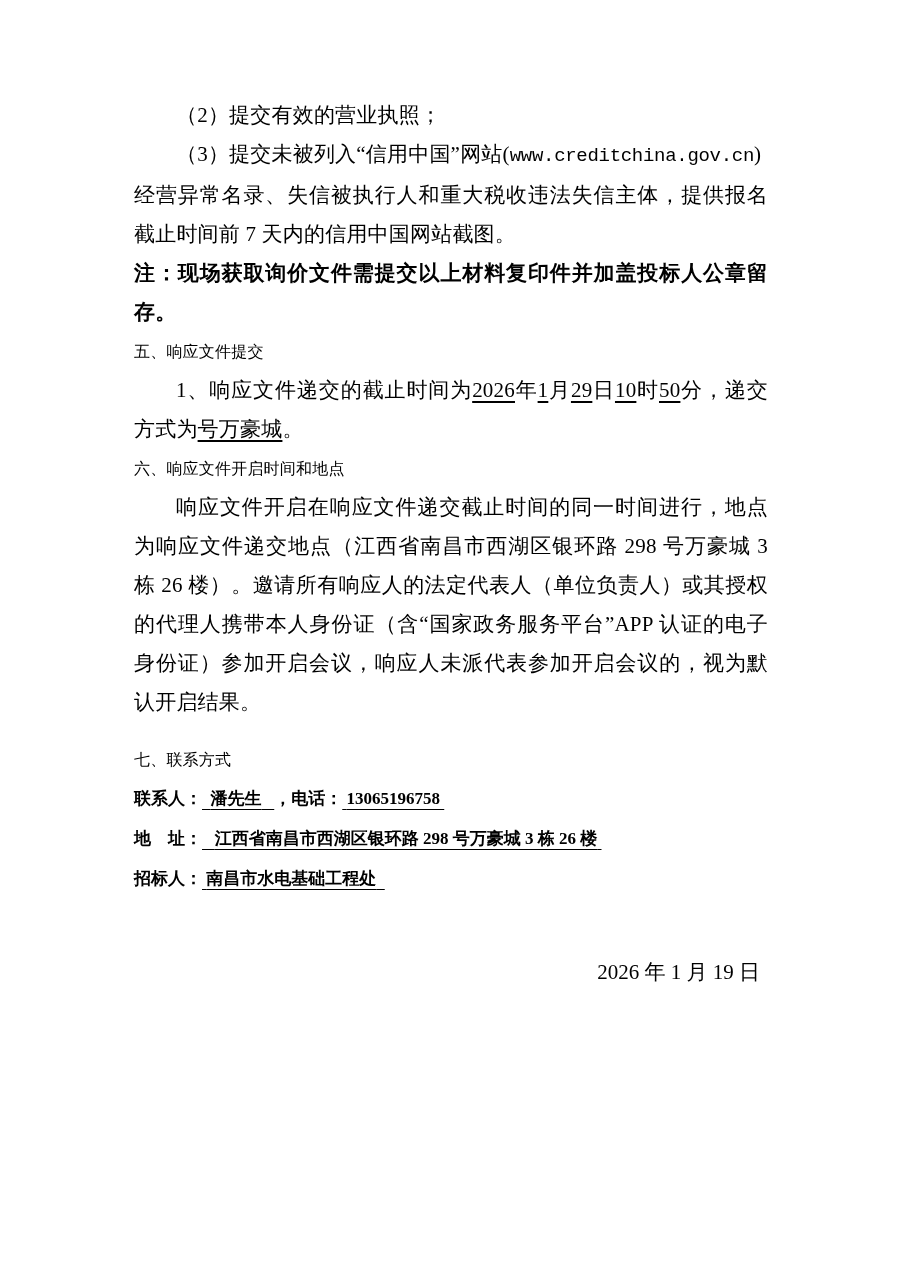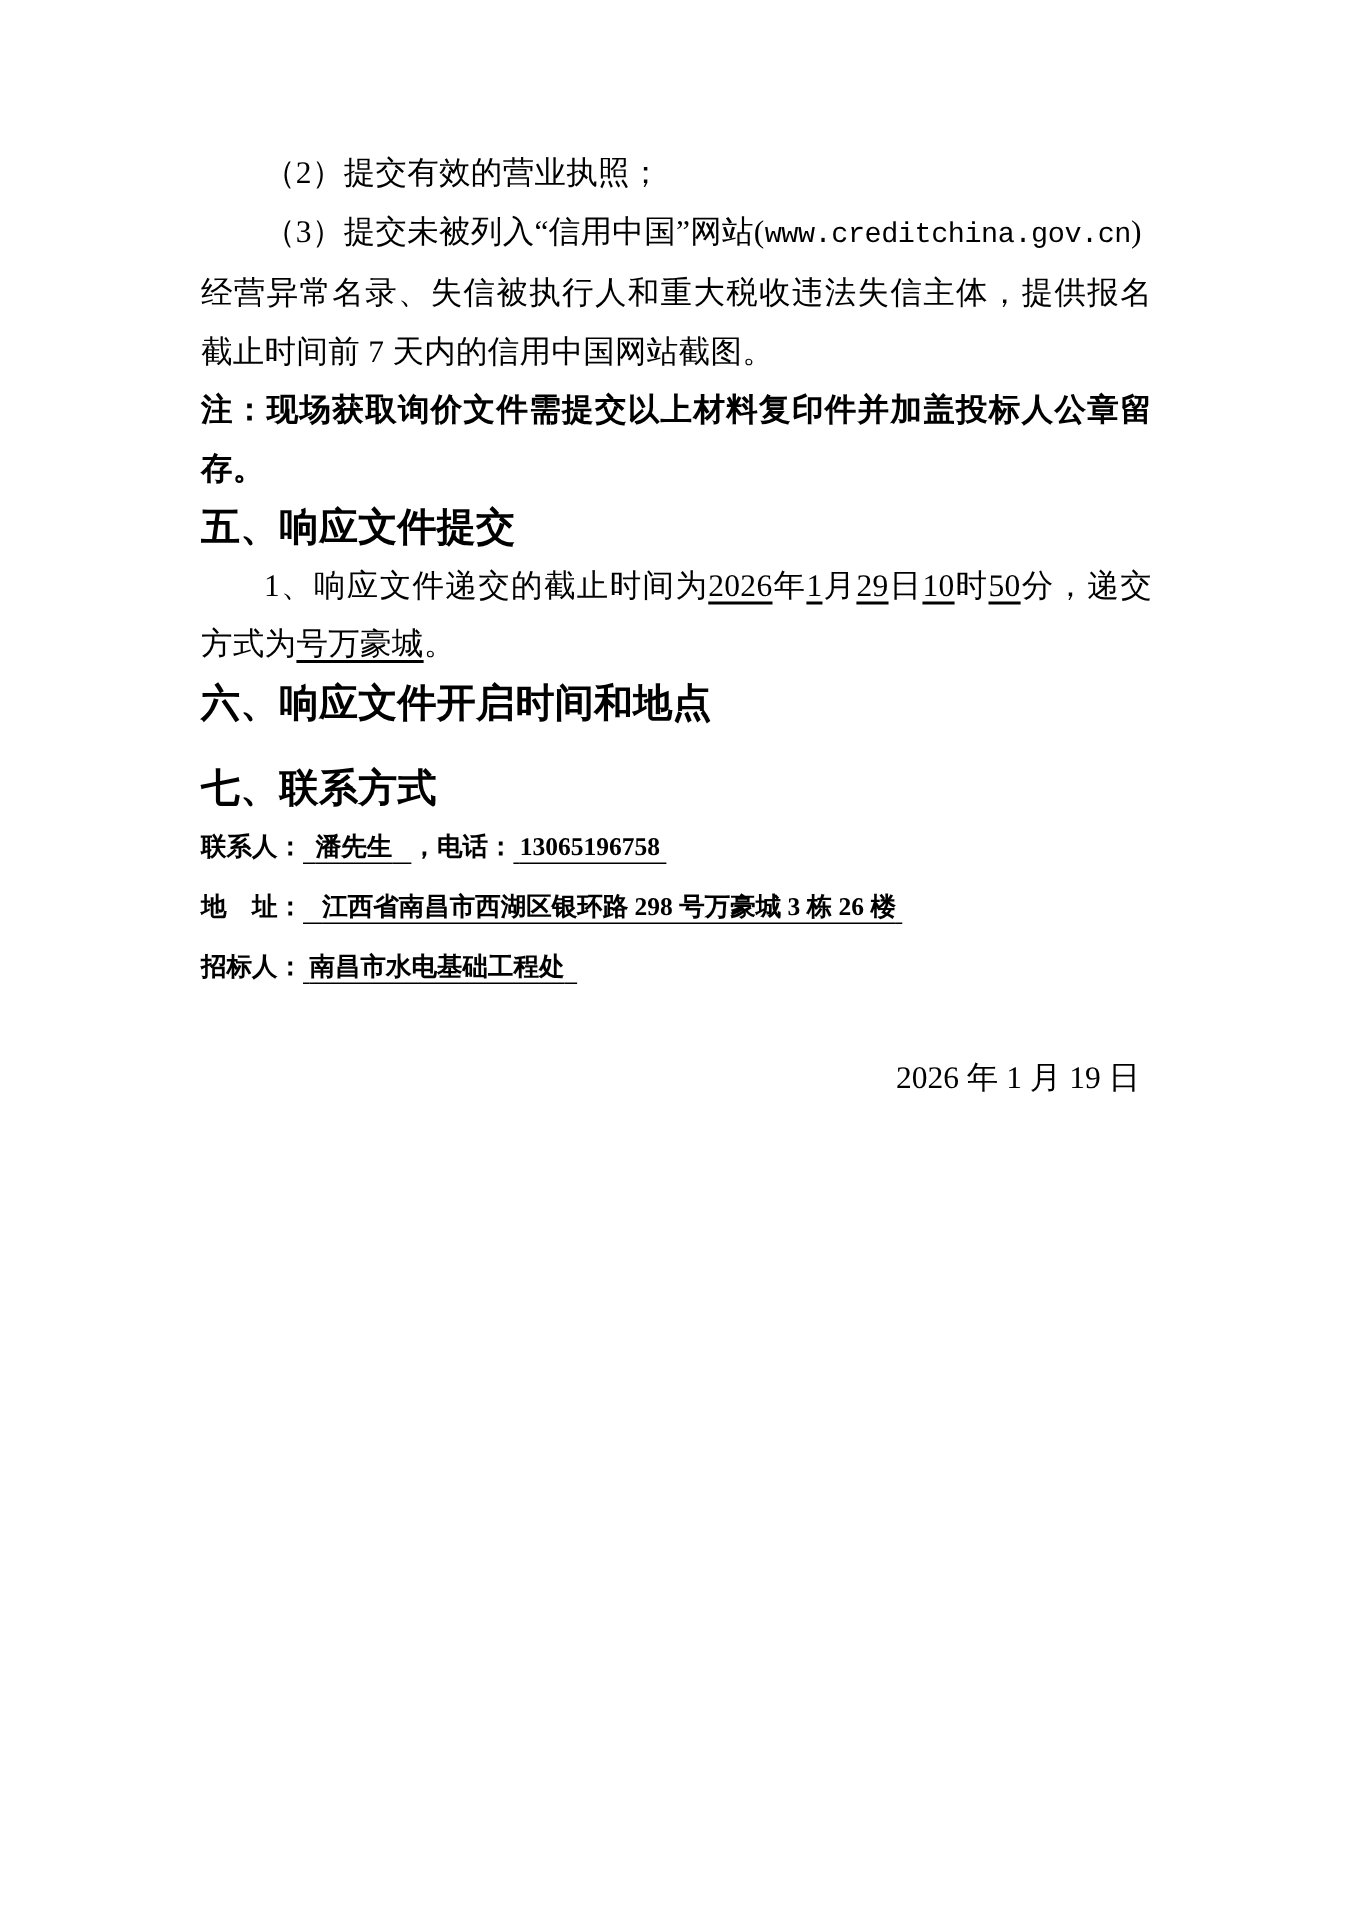--- a/index.html
+++ b/index.html
@@ -37,22 +37,22 @@
     text-align: justify;
     text-justify: inter-ideograph;
   }
   .indent {
     text-indent: 42px;
   }
   .bold {
     font-weight: bold;
   }
   .heading {
-    font-weight: bold;
-    font-size: 26px;
+    font-weight: normal;
+    font-size: 16px;
     line-height: 39px;
   }
   .mono {
     font-family: "Liberation Mono", "DejaVu Sans Mono", monospace;
     font-size: 19px;
     letter-spacing: -0.3px;
   }
   .ul {
     text-decoration: underline;
     text-underline-offset: 4px;
@@ -63,21 +63,21 @@
     font-size: 17px;
     line-height: 40px;
     white-space: nowrap;
   }
   .contact-line .val {
     font-weight: bold;
     text-decoration: underline;
     text-underline-offset: 5px;
   }
   .date-line {
-    margin-top: 34px;
+    margin-top: 54px;
     text-align: right;
     padding-right: 8px;
     font-size: 21px;
     line-height: 39px;
   }
 </style>
 </head>
 <body>
 
 <div class="page">
@@ -105,20 +105,23 @@
 
     <p class="indent">
       <span>1、响应文件递交的截止时间为</span><span class="ul">2026</span><span>年</span><span class="ul">1</span><span>月</span><span class="ul">29</span><span>日</span><span class="ul">10</span><span>时</span><span class="ul">50</span><span>分，递交方式为</span><span class="ul">号万豪城</span><span>。</span>
     </p>
 
 
     <p class="heading">
       <span>六、响应文件开启时间和地点</span>
     </p>
 
+    <p class="indent">
+      <span>响应文件开启在响应文件递交截止时间的同一时间进行，地点为响应文件递交地点（江西省南昌市西湖区银环路 298 号万豪城 3 栋 26 楼）。邀请所有响应人的法定代表人（单位负责人）或其授权的代理人携带本人身份证（含“国家政务服务平台”APP 认证的电子身份证）参加开启会议，响应人未派代表参加开启会议的，视为默认开启结果。</span>
+    </p>
 
     <div class="gap-md"></div>
 
     <p class="heading">
       <span>七、联系方式</span>
     </p>
 
     <div class="contact-line">
       <span>联系人：</span><span class="val">&nbsp;&nbsp;<span>潘先生</span>&nbsp;&nbsp;&nbsp;</span><span>，电话：</span><span class="val">&nbsp;<span>13065196758</span>&nbsp;</span>
     </div>

